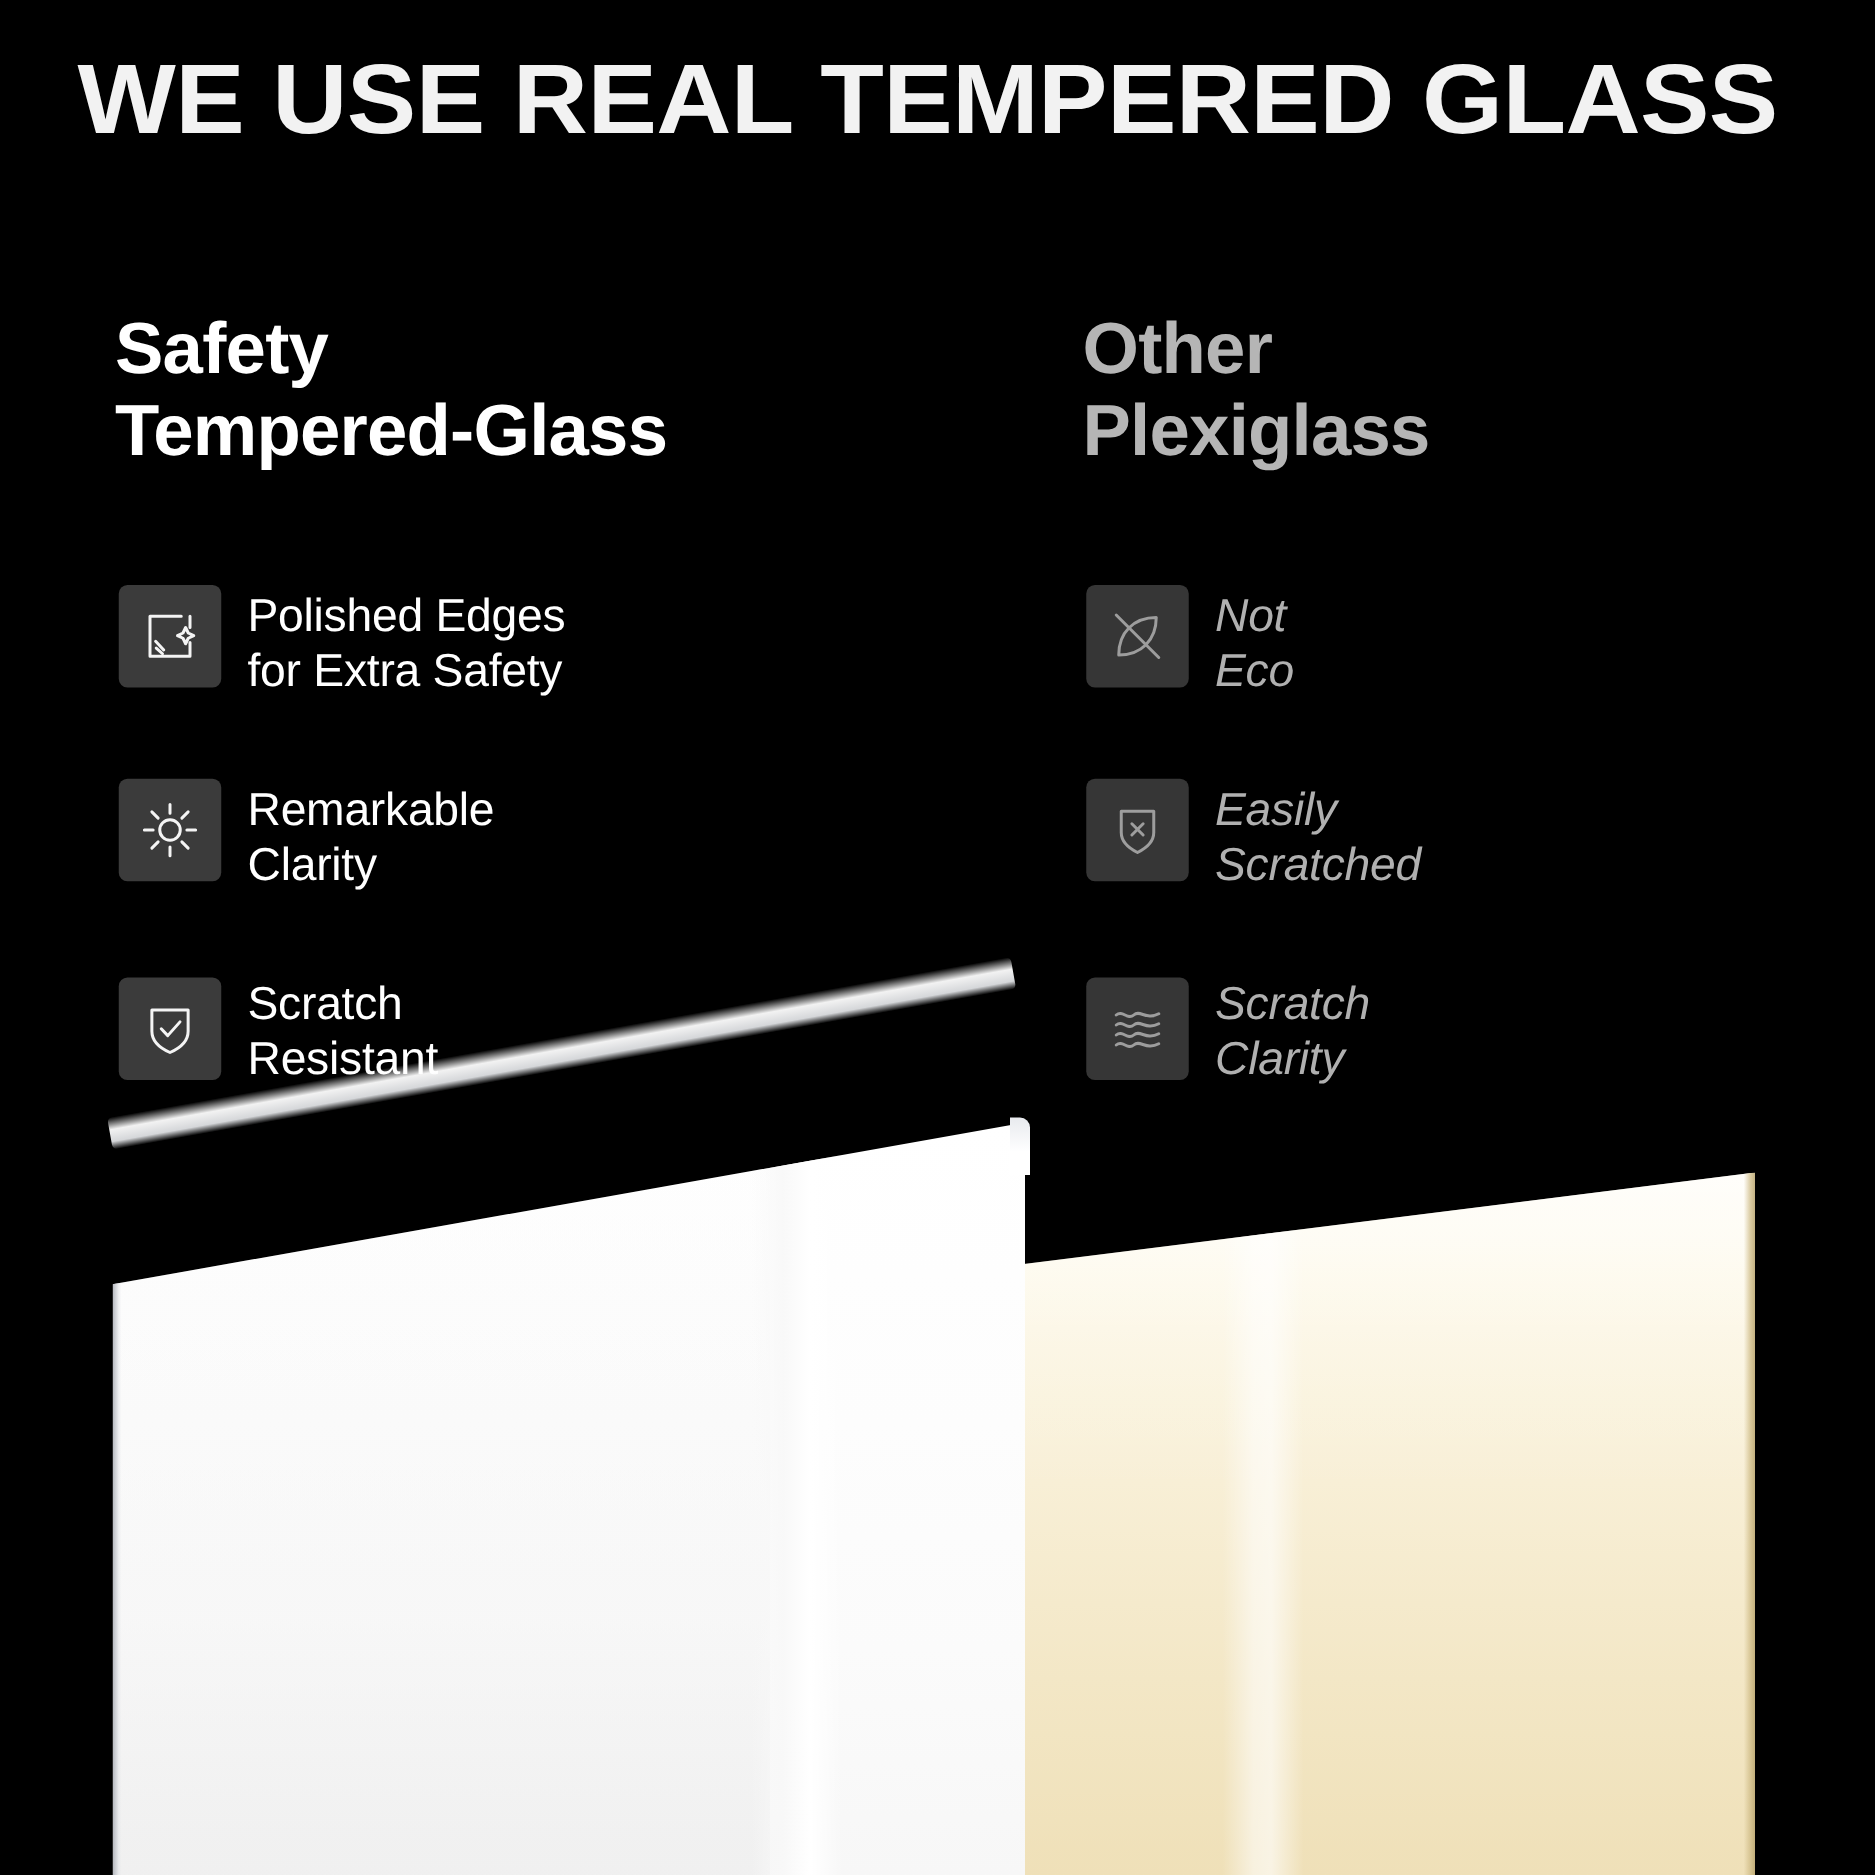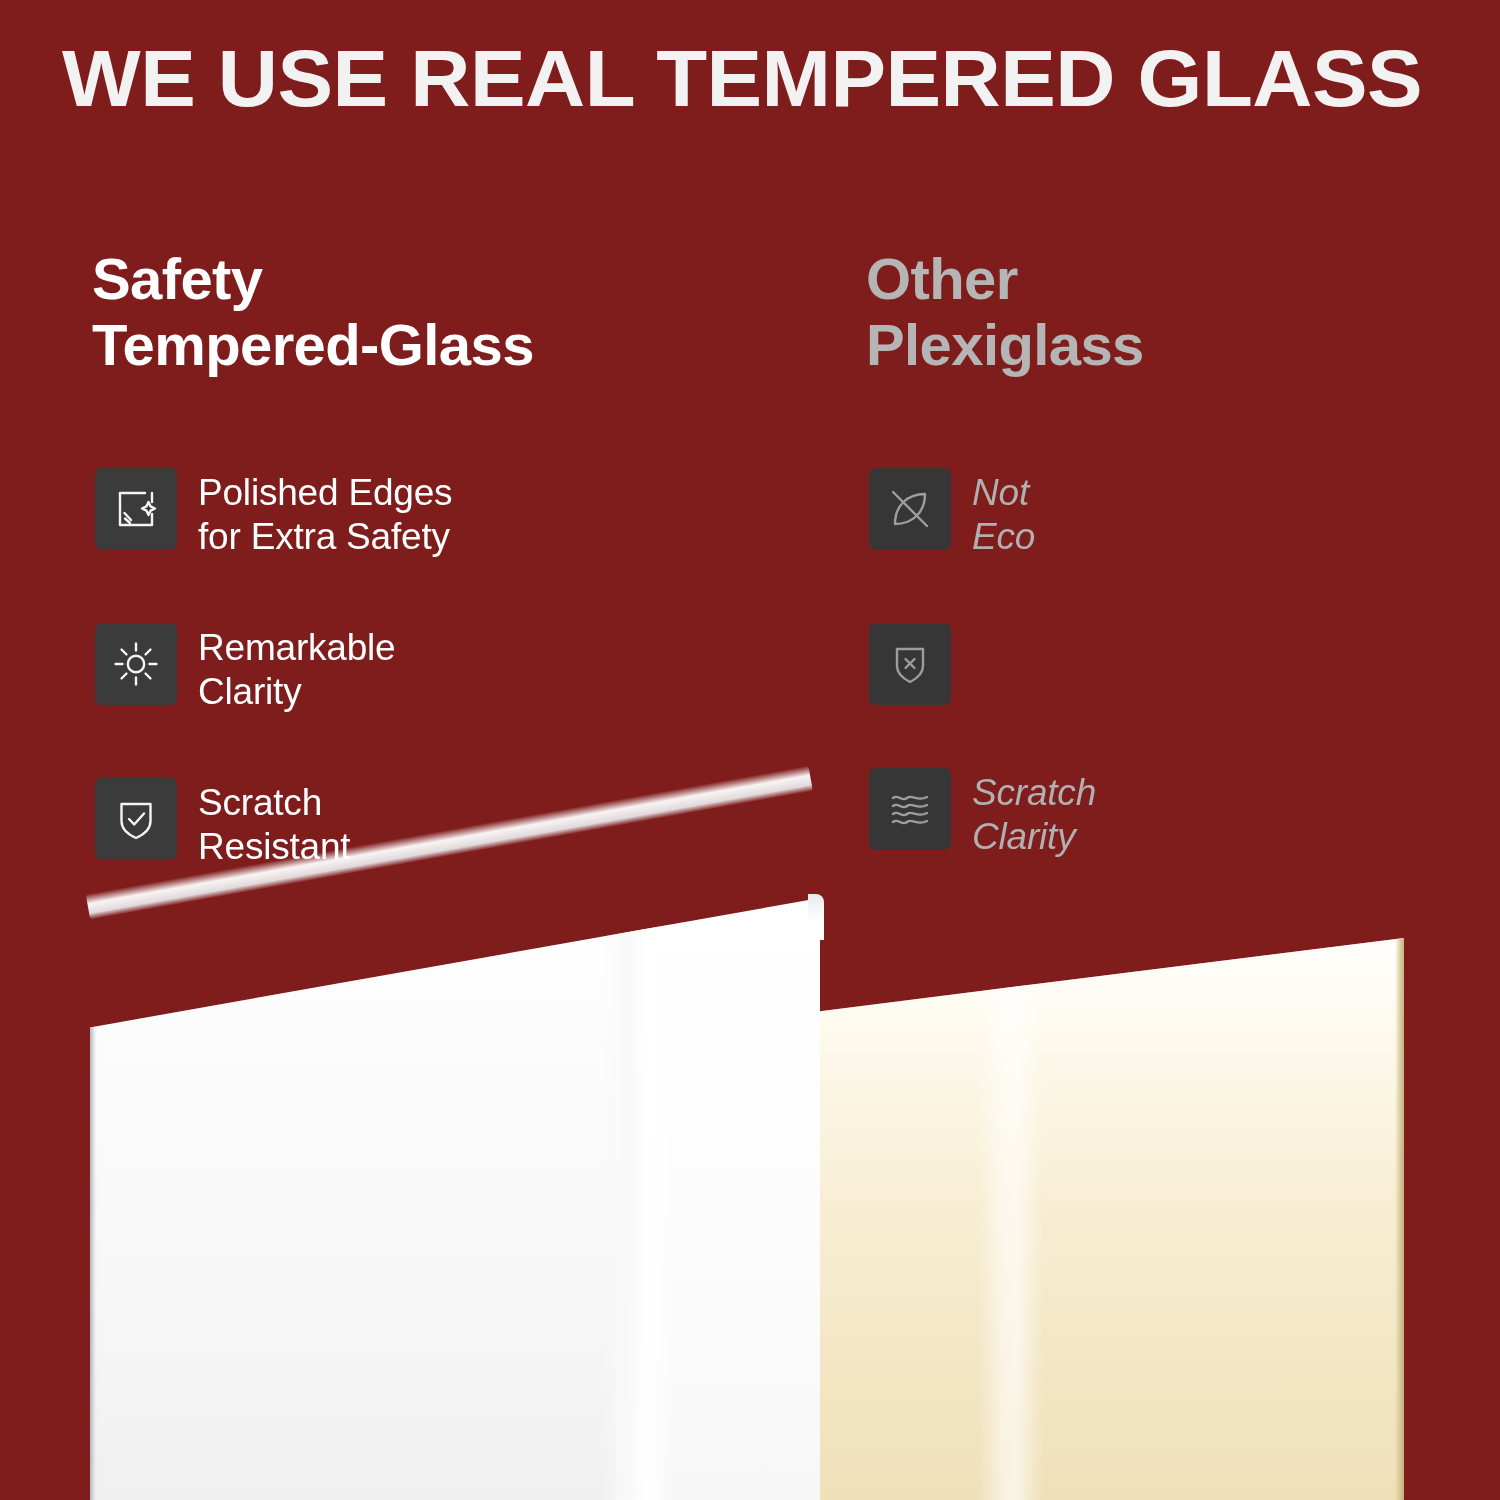--- a/index.html
+++ b/index.html
@@ -6,21 +6,21 @@
     margin: 0;
     padding: 0;
     background: #1d1d1d;
   }
   * { box-sizing: border-box; }
 
   .canvas {
     position: relative;
     width: 1500px;
     height: 1500px;
-    background: #7f1d1d;
+    background: #000000;
     overflow: hidden;
     font-family: "Liberation Sans", "DejaVu Sans", sans-serif;
   }
 
   
   .title {
     position: absolute;
     left: 62px;
     top: 38px;
     width: 1390px;
@@ -59,21 +59,21 @@
     top: 222px;
     left: 3px;
     width: 100%;
   }
   .feature {
     display: flex;
     align-items: flex-start;
     gap: 21px;
     margin-bottom: 63px;
   }
-  .feature:last-child { margin-bottom: 0; }
+  .feature:last-child { margin-bottom: 0; align-items: center; }
 
   .icon-tile {
     flex: 0 0 auto;
     width: 82px;
     height: 82px;
     border-radius: 7px;
     background: #3b3b3b;
     display: flex;
     align-items: center;
     justify-content: center;
@@ -299,20 +299,22 @@
 Eco</span>
       </div>
 
       <div class="feature">
         <span class="icon-tile">
           <svg width="50" height="50" viewBox="0 0 50 50" stroke-width="2.4">
             <path d="M12 10 H38 V27 C38 34.5 32 39.5 25 43 C18 39.5 12 34.5 12 27 Z"></path>
             <path d="M20.5 20 L29.5 29 M29.5 20 L20.5 29"></path>
           </svg>
         </span>
+        <span class="feature-label">Easily
+Scratched</span>
       </div>
 
       <div class="feature">
         <span class="icon-tile">
           <svg width="50" height="50" viewBox="0 0 50 50" stroke-width="2.4">
             <path d="M8 14 C13 9.5 17 18.5 22 14 C27 9.5 32 18.5 42 13"></path>
             <path d="M8 22 C13 17.5 17 26.5 22 22 C27 17.5 32 26.5 42 21"></path>
             <path d="M8 30 C13 25.5 17 34.5 22 30 C27 25.5 32 34.5 42 29"></path>
             <path d="M8 38 C13 33.5 17 42.5 22 38 C27 33.5 32 42.5 42 37"></path>
           </svg>

